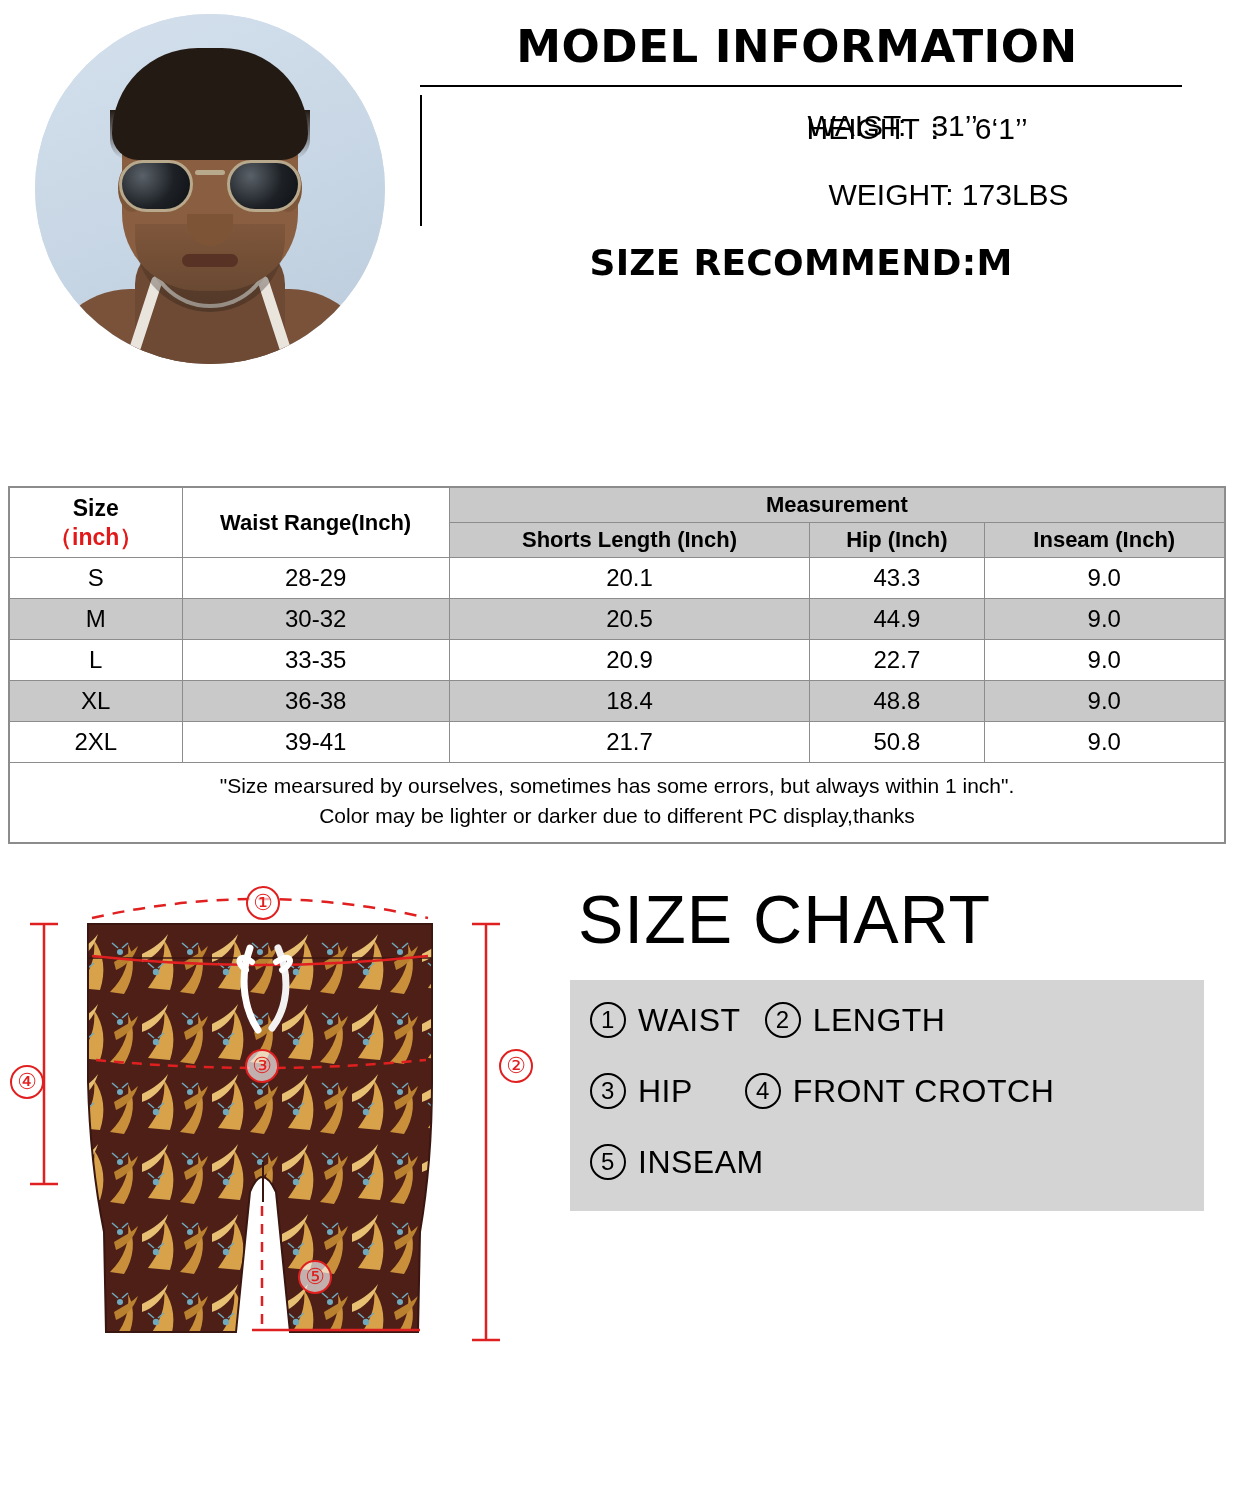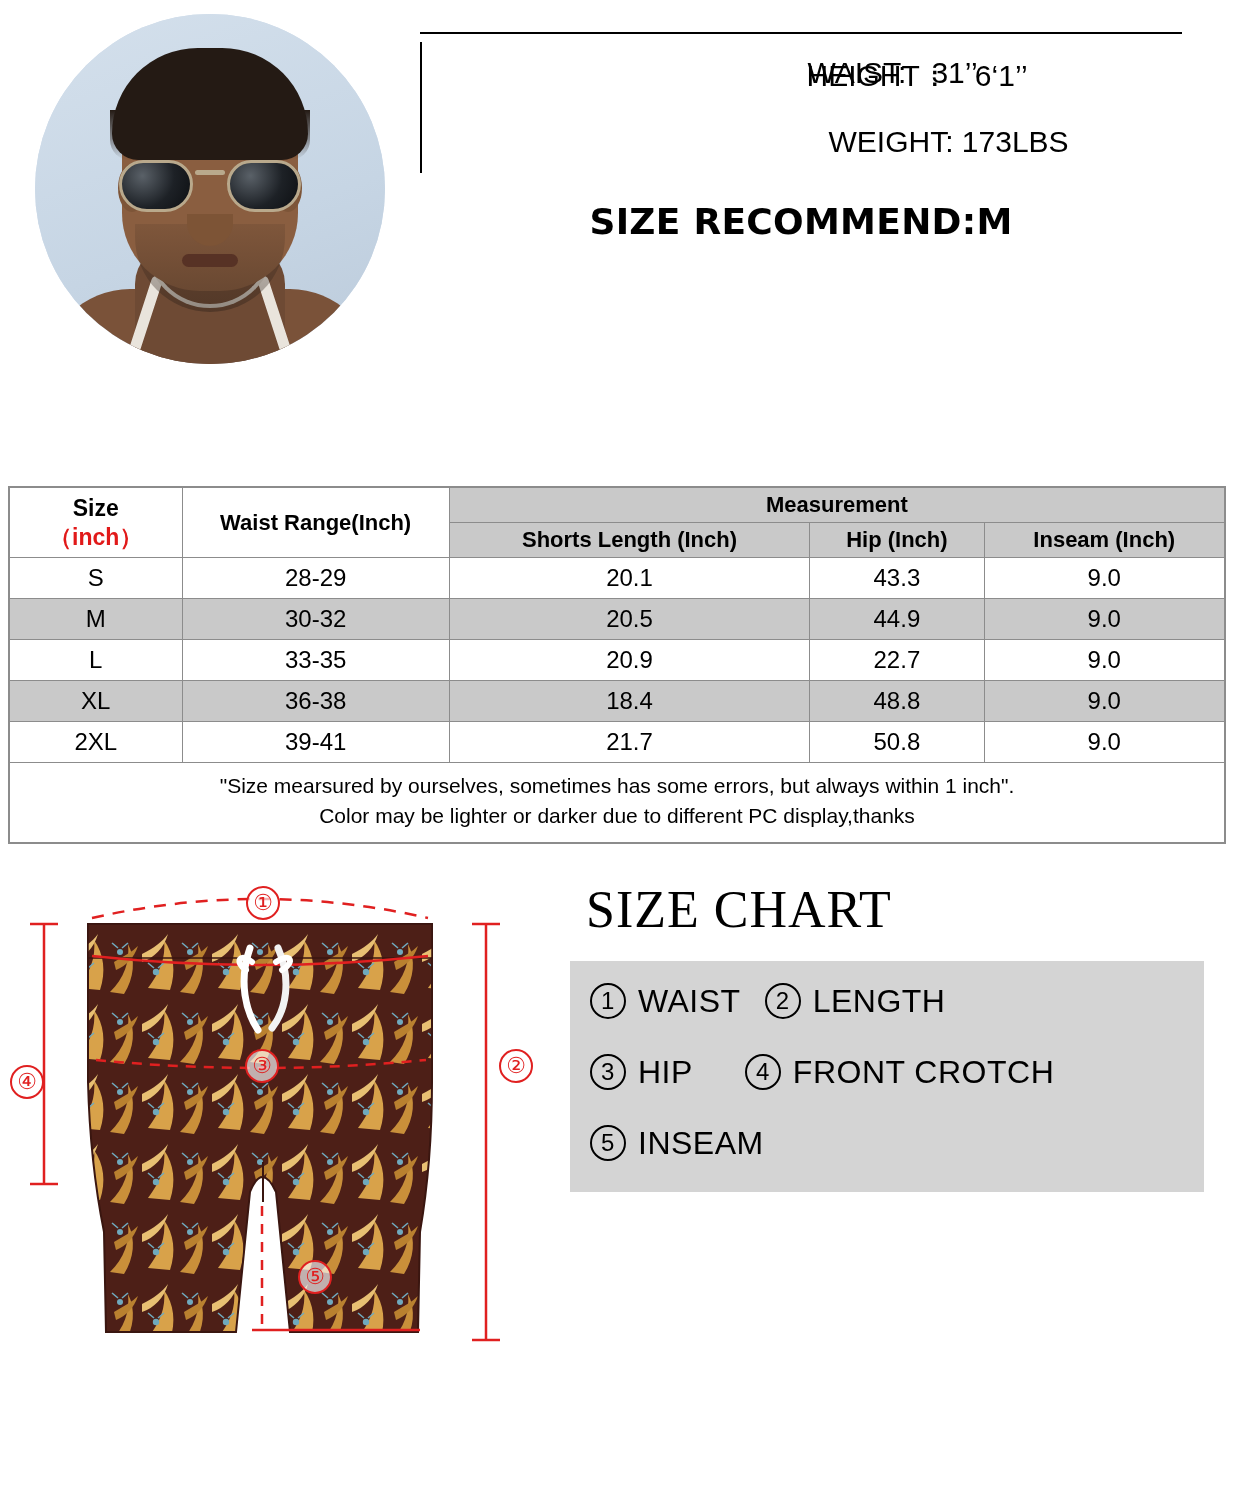--- a/index.html
+++ b/index.html
@@ -173,21 +173,21 @@
   .mi-vline {
     background: #000;
     width: 2px;
     grid-row: 1 / span 2;
   }
   .mi-recommend {
     font-family: "DejaVu Sans", sans-serif;
     font-weight: bold;
     font-size: 36px;
     text-align: center;
-    margin-top: 28px;
+    margin-top: 16px;
     letter-spacing: 0.3px;
   }
 
   
   .table-wrap {
     margin: 16px 8px 0 8px;
     border: 1px solid #8c8c8c;
   }
   table.size-table {
     width: 100%;
@@ -224,24 +224,24 @@
   .shorts-col {
     width: 560px;
     position: relative;
   }
   .chart-col {
     flex: 1;
     padding-left: 10px;
     padding-right: 30px;
   }
   .chart-title {
-    font-family: Liberation Serif, serif;
-    font-size: 52px;
+    font-family: Liberation Sans, sans-serif;
+    font-size: 68px;
     letter-spacing: 1px;
-    margin: 18px 0 22px 16px;
+    margin: 18px 0 22px 8px;
   }
   .legend-box {
     background: #d4d4d4;
     padding: 22px 20px 26px 20px;
   }
   .legend-row {
     display: flex;
     align-items: center;
     margin-bottom: 34px;
     font-size: 32px;
@@ -300,20 +300,21 @@
       <div class="ph-hair2"></div>
       <div class="ph-glasses">
         <div class="ph-lens l"></div>
         <div class="ph-bridge"></div>
         <div class="ph-lens r"></div>
       </div>
     </div>
   </div>
 
   <div class="model-info">
+    <div class="mi-title">MODEL INFORMATION</div>
     <div class="mi-rule"></div>
     <div class="mi-grid">
       <div class="mi-cell">
         <span>HEIGHT：</span>
         &nbsp;
         <span>6‘1’’</span>
       </div>
       <div class="mi-vline"></div>
       <div class="mi-cell">
         <span>WAIST:</span>

